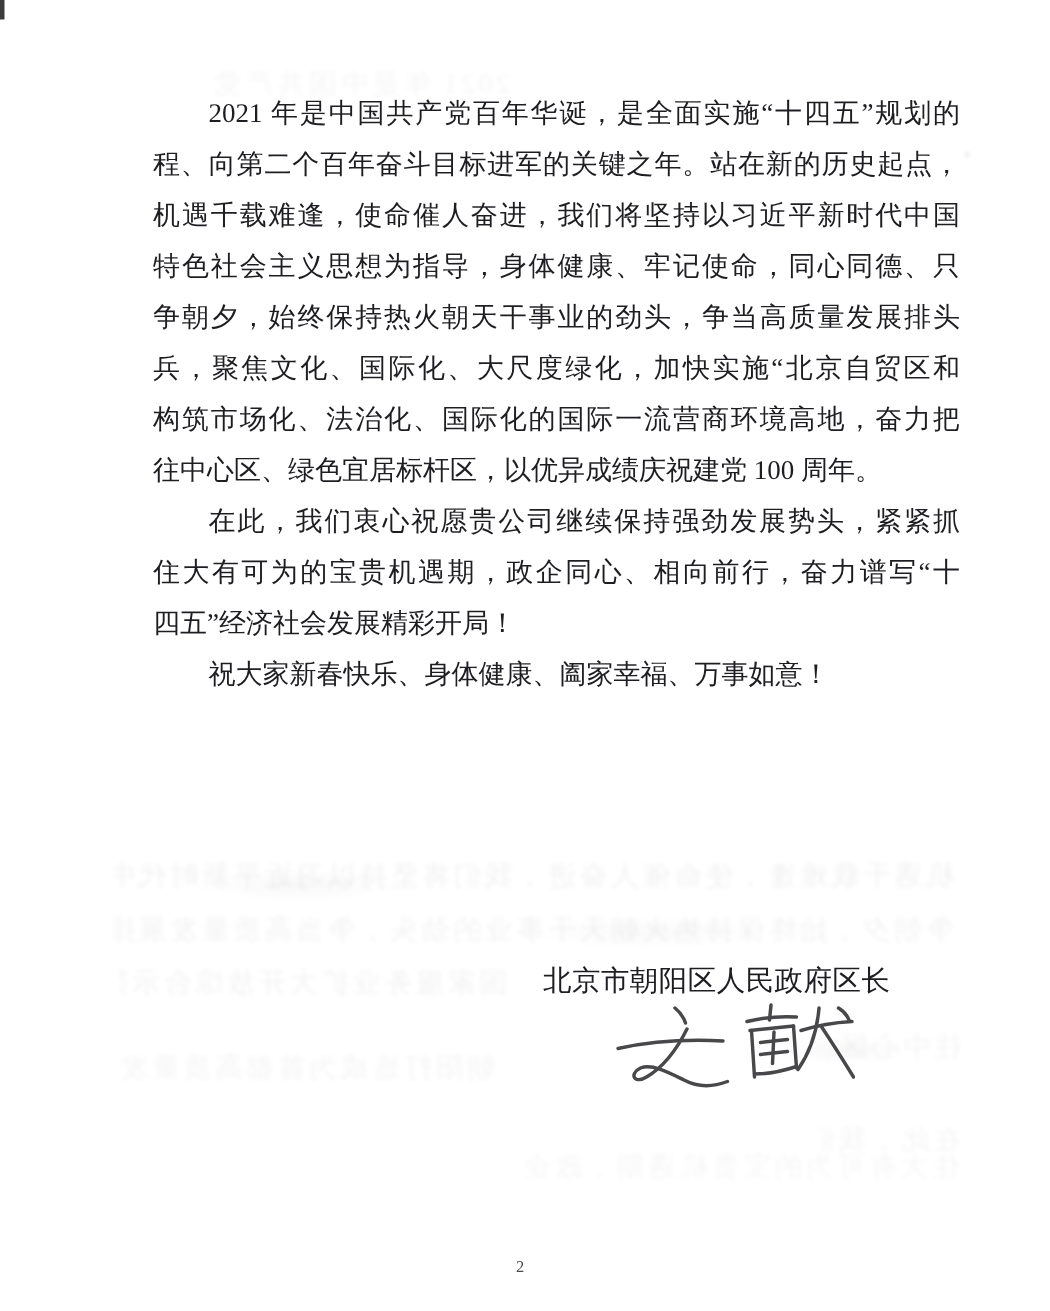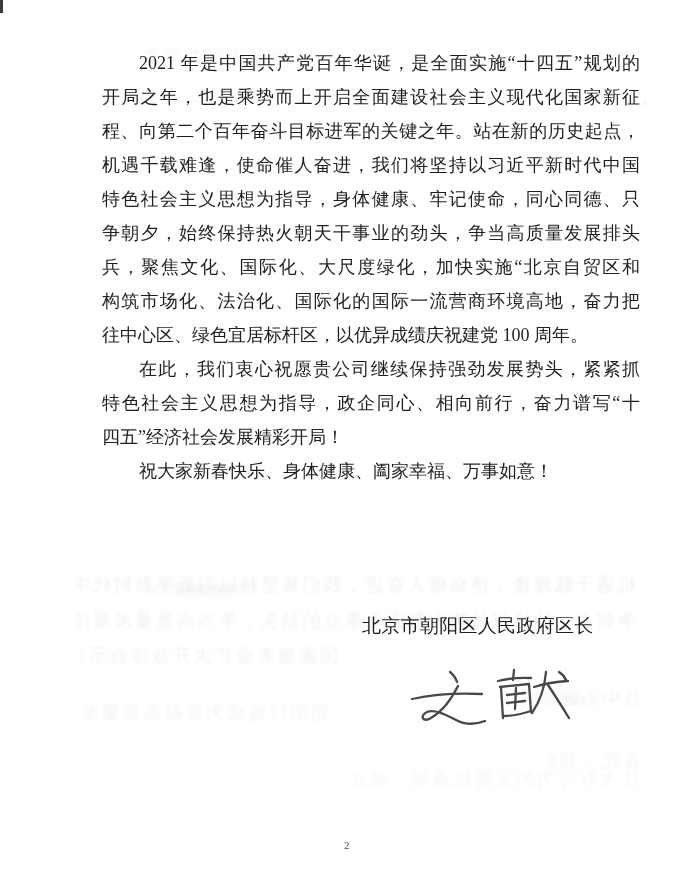--- a/index.html
+++ b/index.html
@@ -25,21 +25,21 @@
   .corner-mark {
     position: absolute;
     left: 0; top: 0;
     width: 3px; height: 13px;
     background: #3c3c3e;
   }
   
   .body-text {
     position: absolute;
     left: 102px;
-    top: 46px;
+    top: 58px;
     width: 538px;
   }
   .line {
     height: 34px;
     line-height: 34px;
     font-size: 18px;
     white-space: nowrap;
     color: #1e1e22;
   }
   .line.just {
@@ -48,21 +48,21 @@
     text-align: justify;
     text-align-last: justify;
   }
   .line.indent { padding-left: 37px; }
   .line.just.indent { width: 501px; }
 
   
   .sig-title {
     position: absolute;
     left: 362px;
-    top: 613px;
+    top: 641px;
     font-size: 19px;
     letter-spacing: 0.3px;
     white-space: nowrap;
   }
   .sig-hand {
     position: absolute;
     left: 398px;
     top: 666px;
     width: 172px;
     height: 70px;
@@ -125,30 +125,29 @@
   <div class="bleed b1">机遇千载难逢，使命催人奋进，我们将坚持以习近平新时代中国</div>
   <div class="bleed b2">争朝夕，始终保持热火朝天干事业的劲头，争当高质量发展排头</div>
   <div class="bleed b3">国家服务业扩大开放综合示范区”两区建设，全力在更高层次上</div>
   <div class="bleed b4">朝阳打造成为首都高质量发展示范区、文化创新引领区、国际交</div>
   <div class="bleed b5">往中心区、绿色宜居标杆区，以优异成绩庆祝建党 100 周年。</div>
   <div class="bleed b6">在此，我们衷心祝愿贵公司继续保持强劲发展势头，紧紧抓</div>
   <div class="bleed b7">住大有可为的宝贵机遇期，政企同心、相向前行，奋力谱写“十</div>
 
   <div class="body-text" id="body-lines">
       <div class="line indent just">2021 年是中国共产党百年华诞，是全面实施“十四五”规划的</div>
-      <div class="line just">开局之年，也是乘势而上开启全面建设社会主义现代化国家新征</div>
       <div class="line just">程、向第二个百年奋斗目标进军的关键之年。站在新的历史起点，</div>
       <div class="line just">机遇千载难逢，使命催人奋进，我们将坚持以习近平新时代中国</div>
       <div class="line just">特色社会主义思想为指导，身体健康、牢记使命，同心同德、只</div>
       <div class="line just">争朝夕，始终保持热火朝天干事业的劲头，争当高质量发展排头</div>
       <div class="line just">兵，聚焦文化、国际化、大尺度绿化，加快实施“北京自贸区和</div>
       <div class="line just">构筑市场化、法治化、国际化的国际一流营商环境高地，奋力把</div>
       <div class="line">往中心区、绿色宜居标杆区，以优异成绩庆祝建党 100 周年。</div>
       <div class="line indent just">在此，我们衷心祝愿贵公司继续保持强劲发展势头，紧紧抓</div>
-      <div class="line just">特色社会主义思想为指导，政企同心、相向前行，奋力谱写“十</div>
+      <div class="line just">住大有可为的宝贵机遇期，政企同心、相向前行，奋力谱写“十</div>
       <div class="line">四五”经济社会发展精彩开局！</div>
       <div class="line indent">祝大家新春快乐、身体健康、阖家幸福、万事如意！</div>
     </div>
 
   <div class="sig-title">北京市朝阳区人民政府区长</div>
 
   <div class="sig-hand">
     <svg viewBox="0 0 172 70" fill="none" stroke="#2f2f33" stroke-width="2.3" stroke-linecap="round" stroke-linejoin="round" opacity="0.88">
 
       <path d="M 52 6 Q 57 10 59 16"></path>

